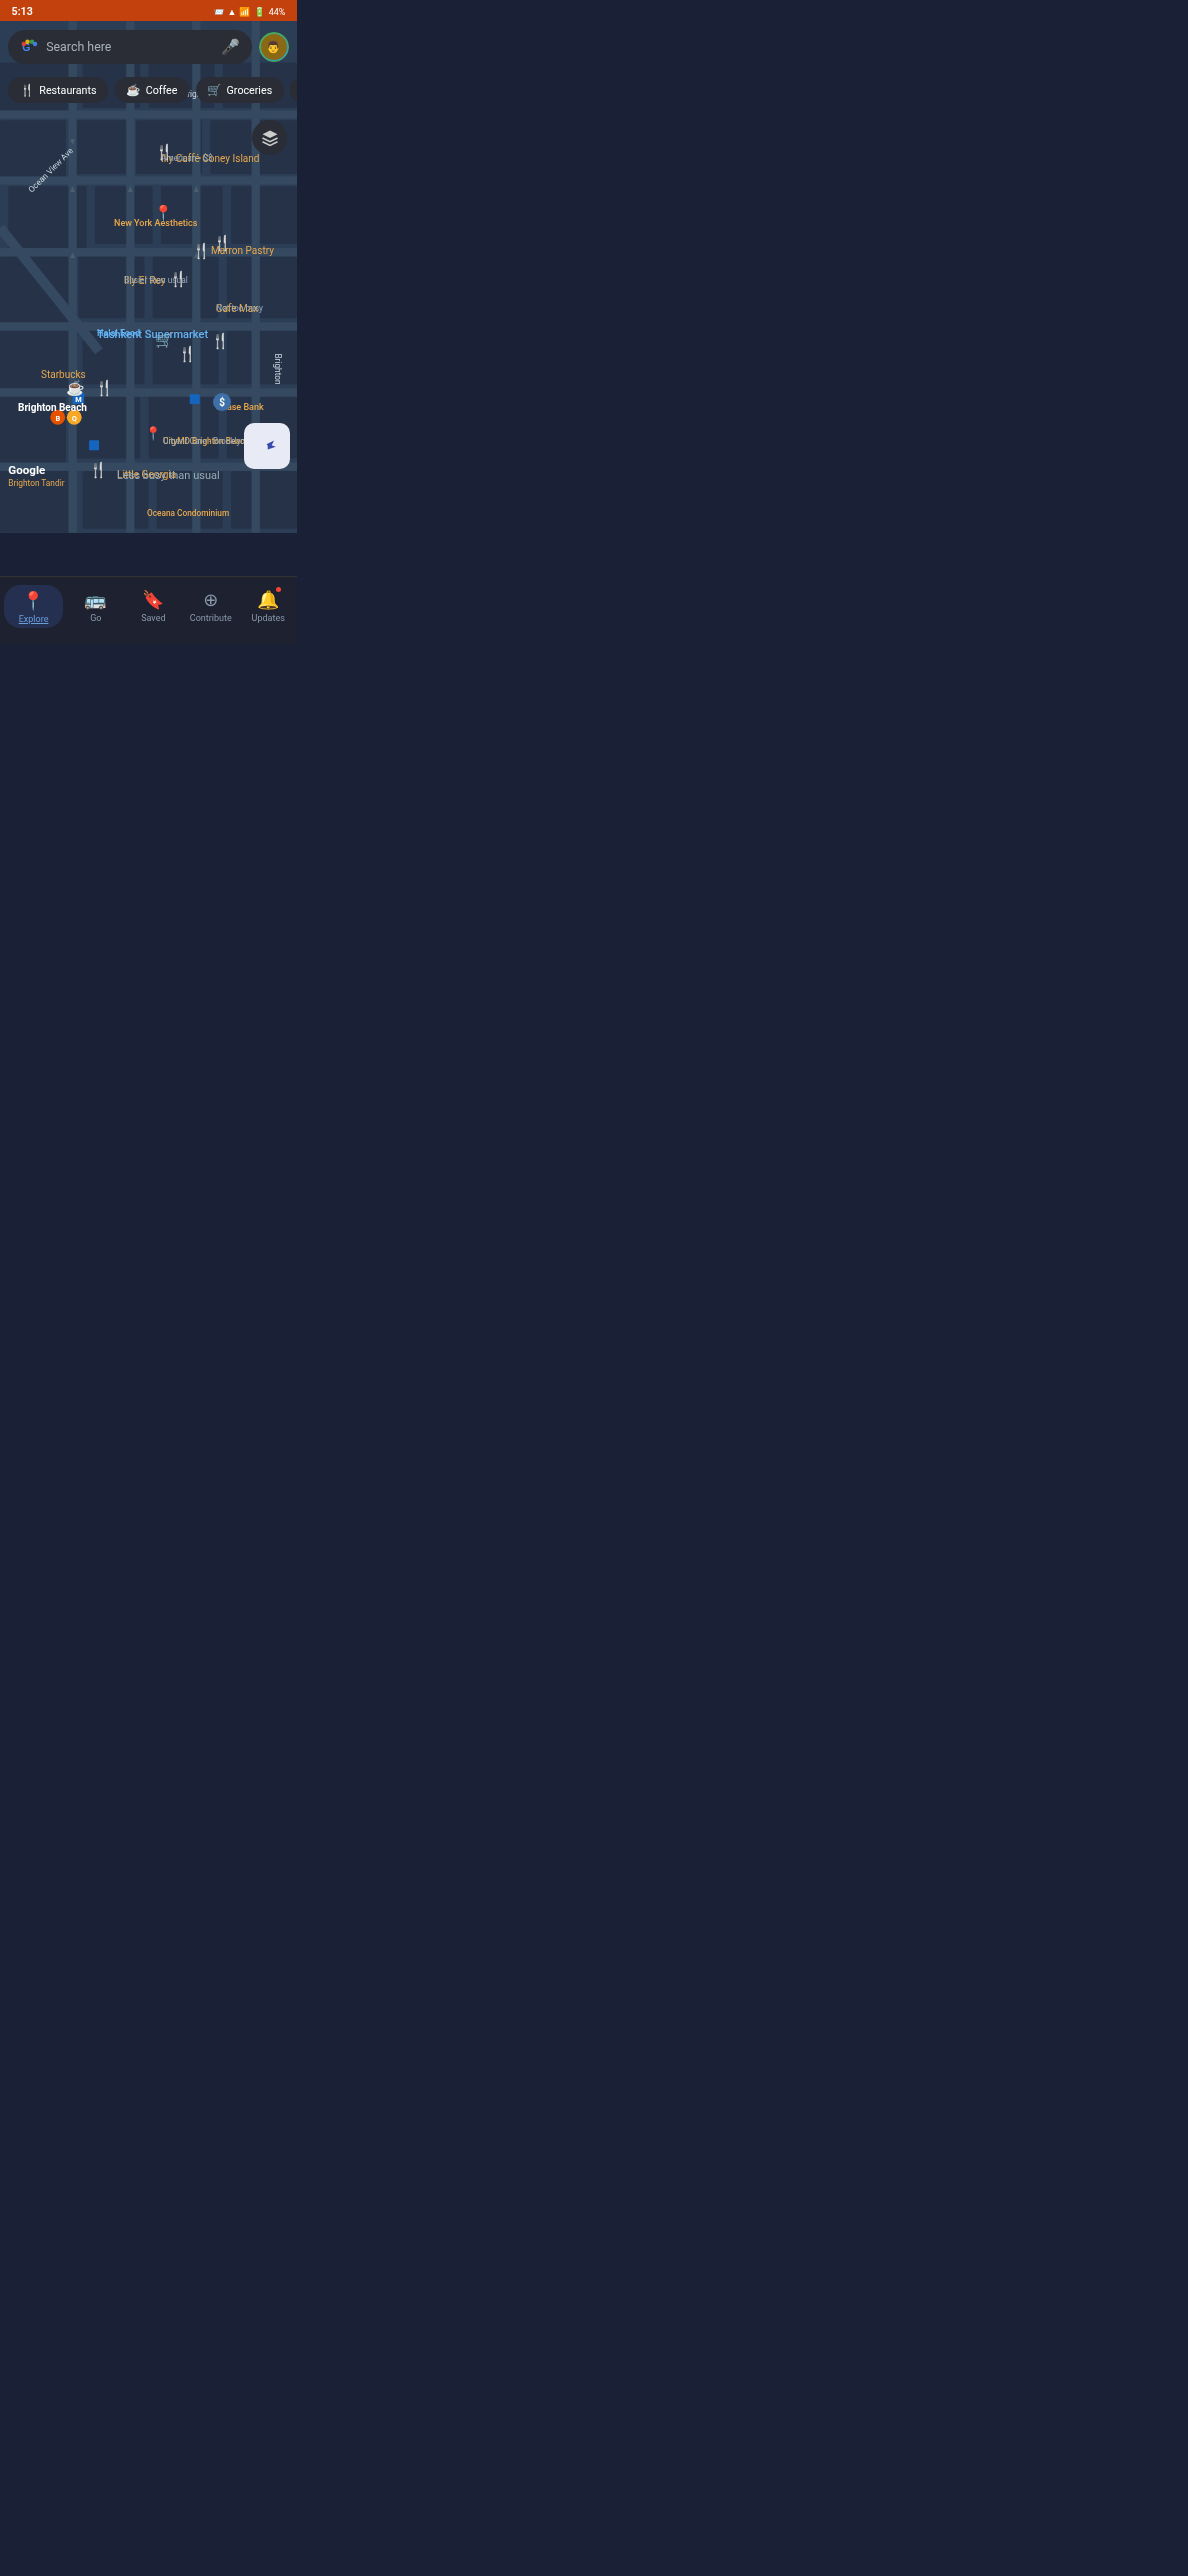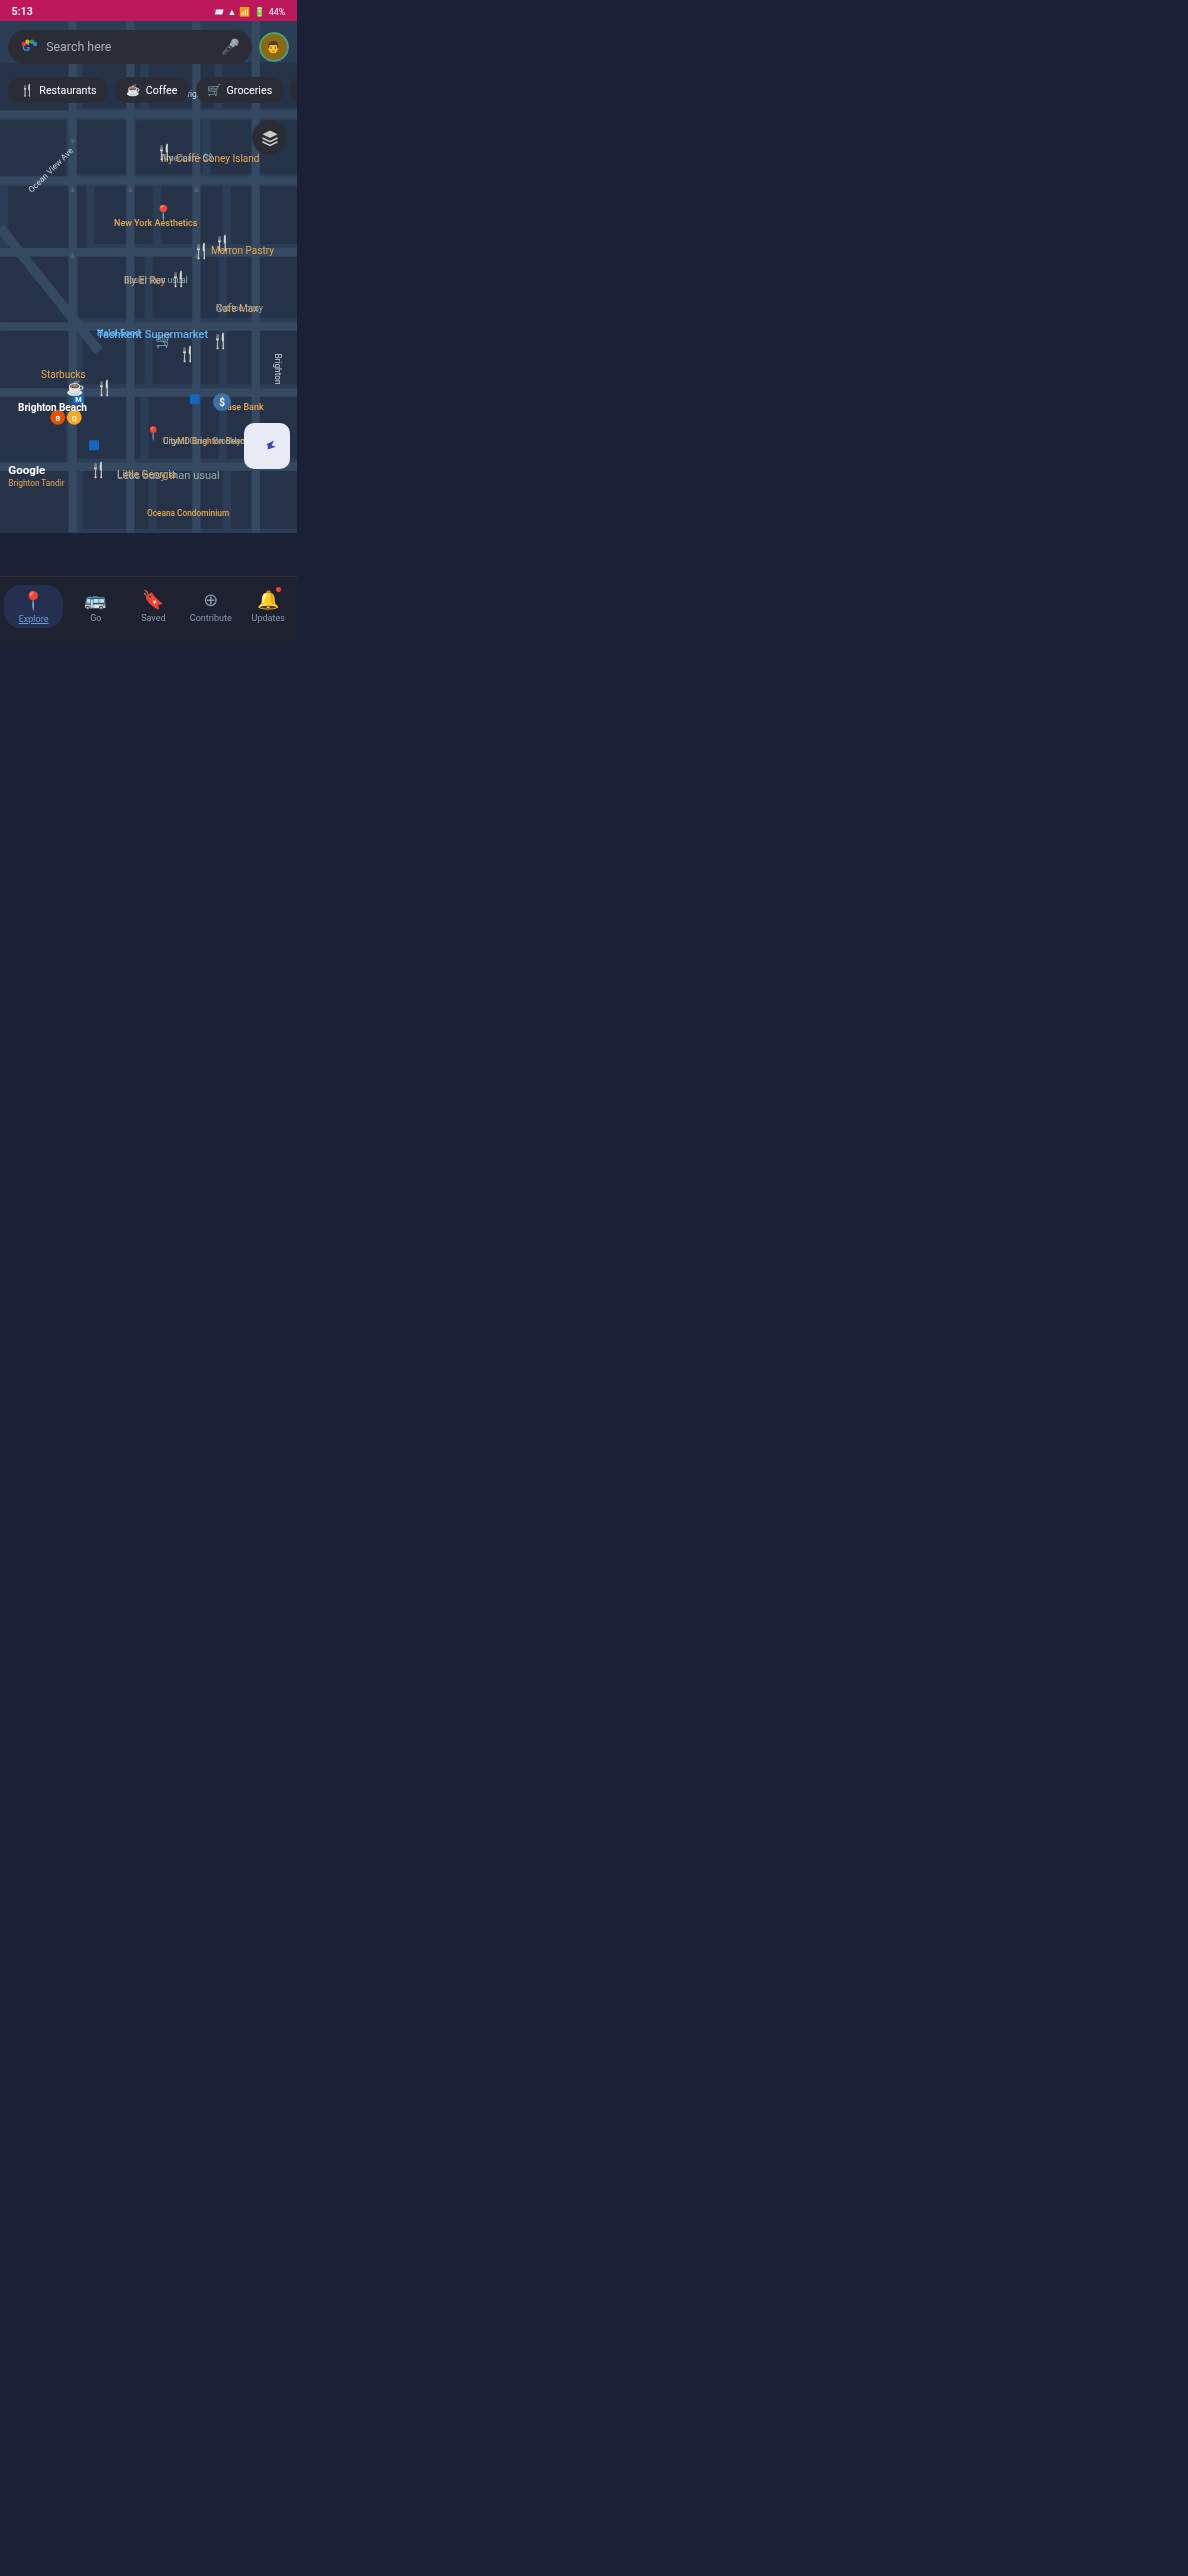--- a/index.html
+++ b/index.html
@@ -12,21 +12,21 @@
       position: relative;
       overflow: hidden;
     }
 
     
     .status-bar {
       display: flex;
       justify-content: space-between;
       align-items: center;
       padding: 5px 11.6px 3.3px;
-      background: #be185d;
+      background: #c2410c;
       z-index: 100;
       position: relative;
     }
     .status-time {
       color: white;
       font-size: 10.7px;
       font-weight: 600;
     }
     .status-icons {
       display: flex;

